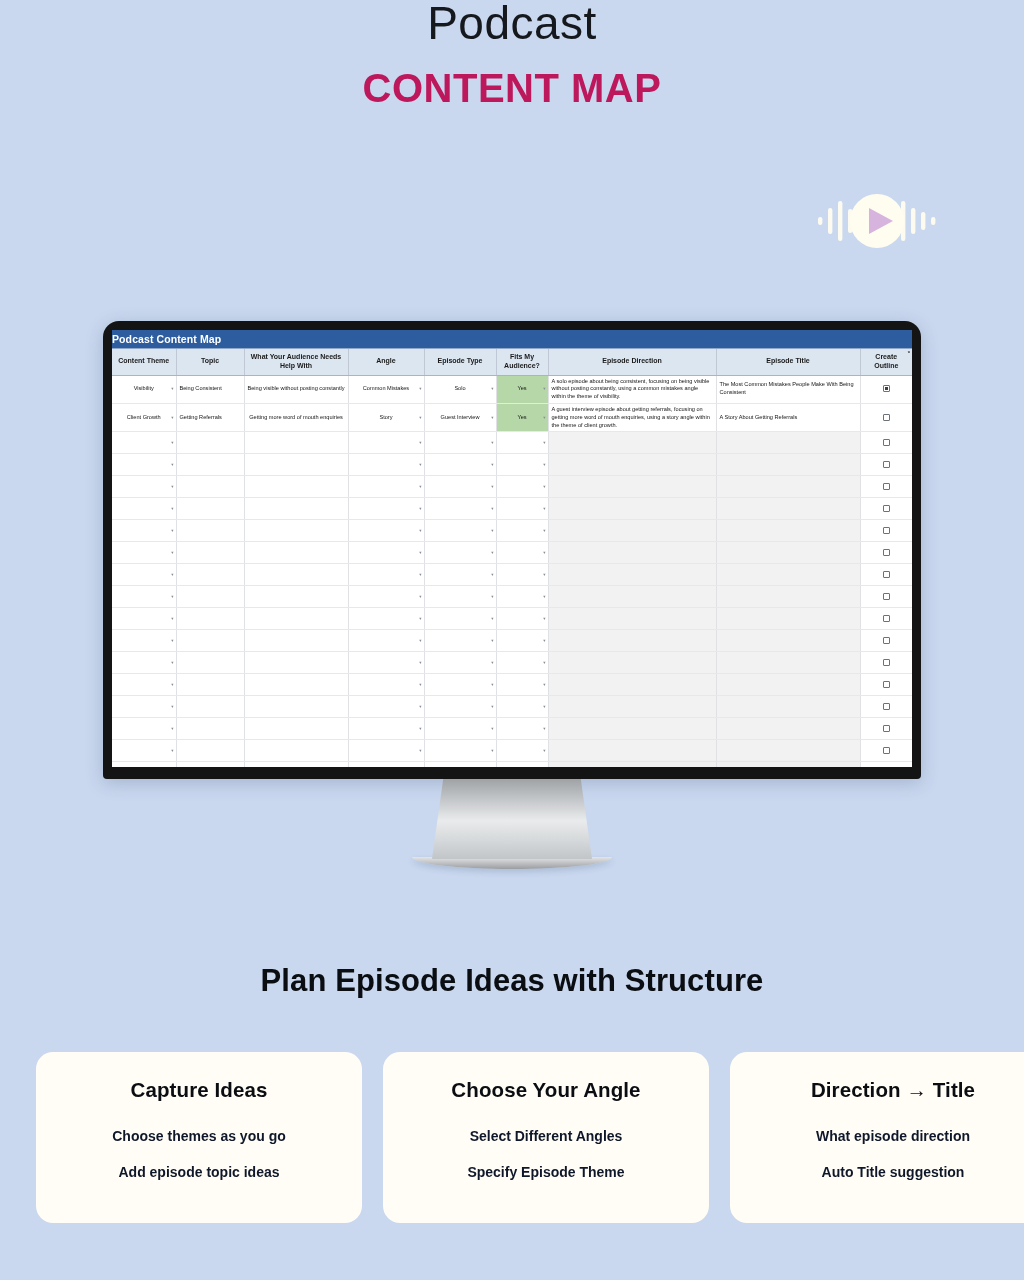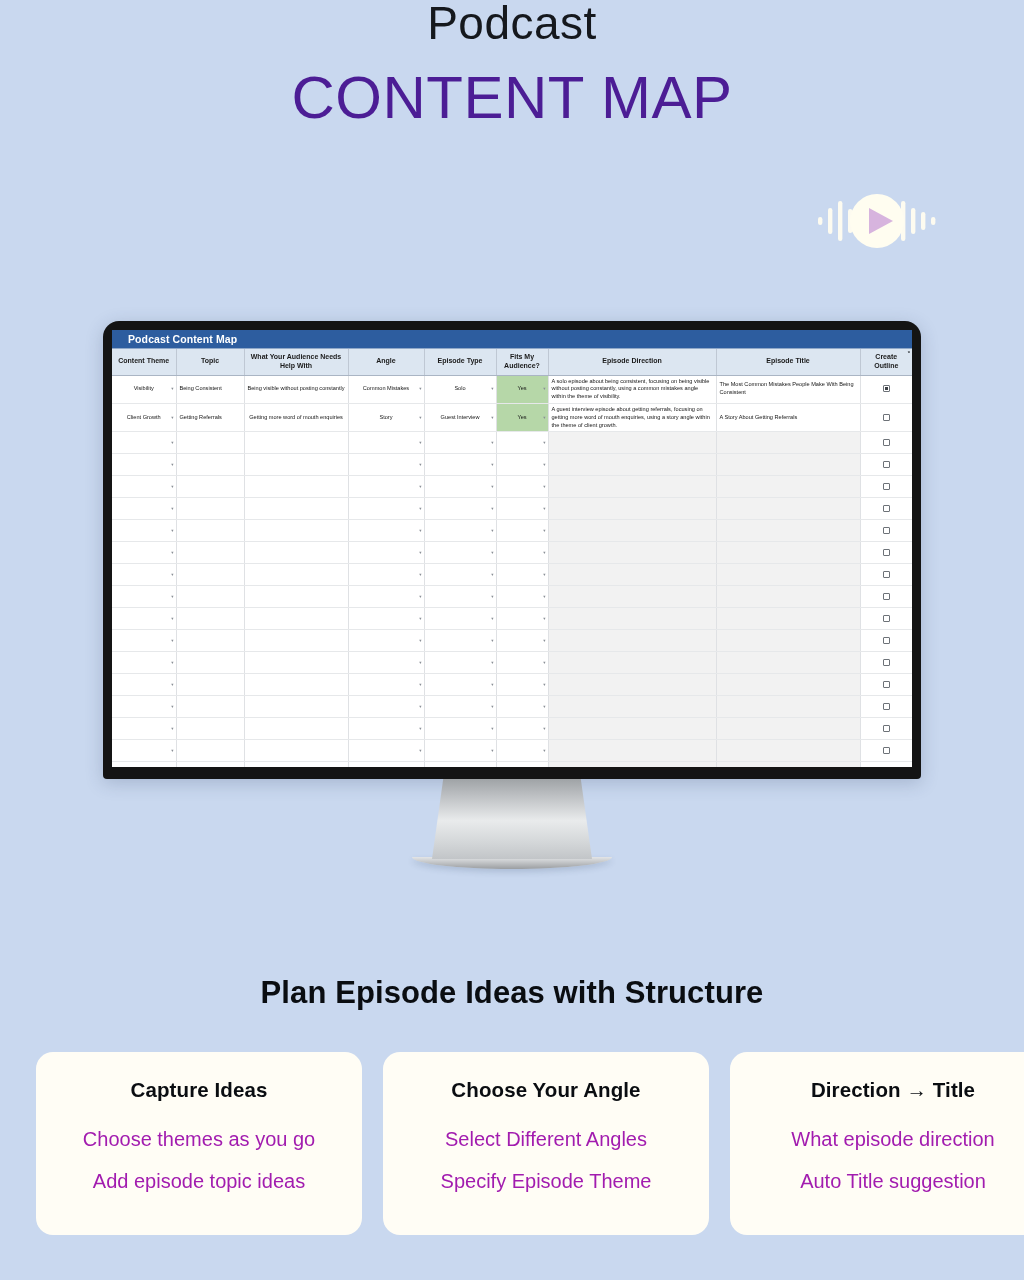--- a/index.html
+++ b/index.html
@@ -13,21 +13,21 @@
   .page { position: relative; width: 1024px; height: 1280px; }
 
   
   .hero { text-align: center; position: relative; }
   .hero-eyebrow {
     font-size: 46px; font-weight: 400; color: #15181d;
     letter-spacing: 0.5px; line-height: 1;
   }
   .hero-title {
     margin-top: 22px;
-    font-size: 60px; font-weight: 400; color: #4c1d95;
+    font-size: 40px; font-weight: 700; color: #be185d;
     letter-spacing: 0.5px; line-height: 1;
   }
 
   .audio-badge {
     position: absolute; left: 816px; top: 186px;
     width: 122px; height: 70px;
   }
 
   
   .monitor { position: absolute; left: 103px; top: 321px; width: 818px; }
@@ -53,21 +53,21 @@
     width: 200px; height: 12px; margin: -2px auto 0 auto;
     background: linear-gradient(to bottom,#e3e5e7,#9b9ea1);
     border-radius: 50%/ 0 0 100% 100%;
     box-shadow: 0 3px 6px rgba(40,60,95,0.18);
   }
 
   
   .ss-titlebar {
     background: #2d5d9f; color: #fff;
     height: 19px; line-height: 19px;
-    padding-left: 16px;
+    padding-left: 0;
     font-size: 10.5px; font-weight: 700;
     letter-spacing: .1px;
     border-bottom: 1px solid #8fa8c9;
   }
   .ss-wrap { background:#fff; height: 418px; overflow:hidden; }
   table.ss { width: 100%; border-collapse: collapse; table-layout: fixed; }
   table.ss th {
     background: #dce6f1;
     font-size: 7px; font-weight: 700; color: #1a1a1a;
     text-align: center; vertical-align: middle;
@@ -122,39 +122,38 @@
     content:"*"; position:absolute; top:1px; right:2px;
     font-size:6px; color:#2f3337;
   }
 
   
   .subhead {
     position: absolute; left: 0; right: 0; top: 963px;
     text-align: center;
     font-size: 31px; font-weight: 700; color: #0a0d11;
     letter-spacing: 0.1px;
-    margin-top: 12px;
   }
   .cards {
     position: absolute; left: 36px; top: 1052px;
     width: 1020px; display: flex; gap: 21px;
   }
   .card {
     flex: 1 1 0; background: #fffdf5;
     border-radius: 17px;
     padding: 26px 12px 28px 12px;
     text-align: center;
     min-height: 168px;
   }
   .card-title {
     font-size: 20.5px; font-weight: 700; color: #0a0d11;
     margin-bottom: 27px; letter-spacing: .1px;
   }
   .card-line {
-    font-size: 20px; font-weight: 400; color: #a21caf;
+    font-size: 14px; font-weight: 700; color: #0f172a;
     line-height: 1.0; margin-bottom: 22px;
   }
   .card-line:last-child { margin-bottom: 16px; }
 </style>
 </head>
 <body>
 
 <div class="page">
 
   <div class="hero">

